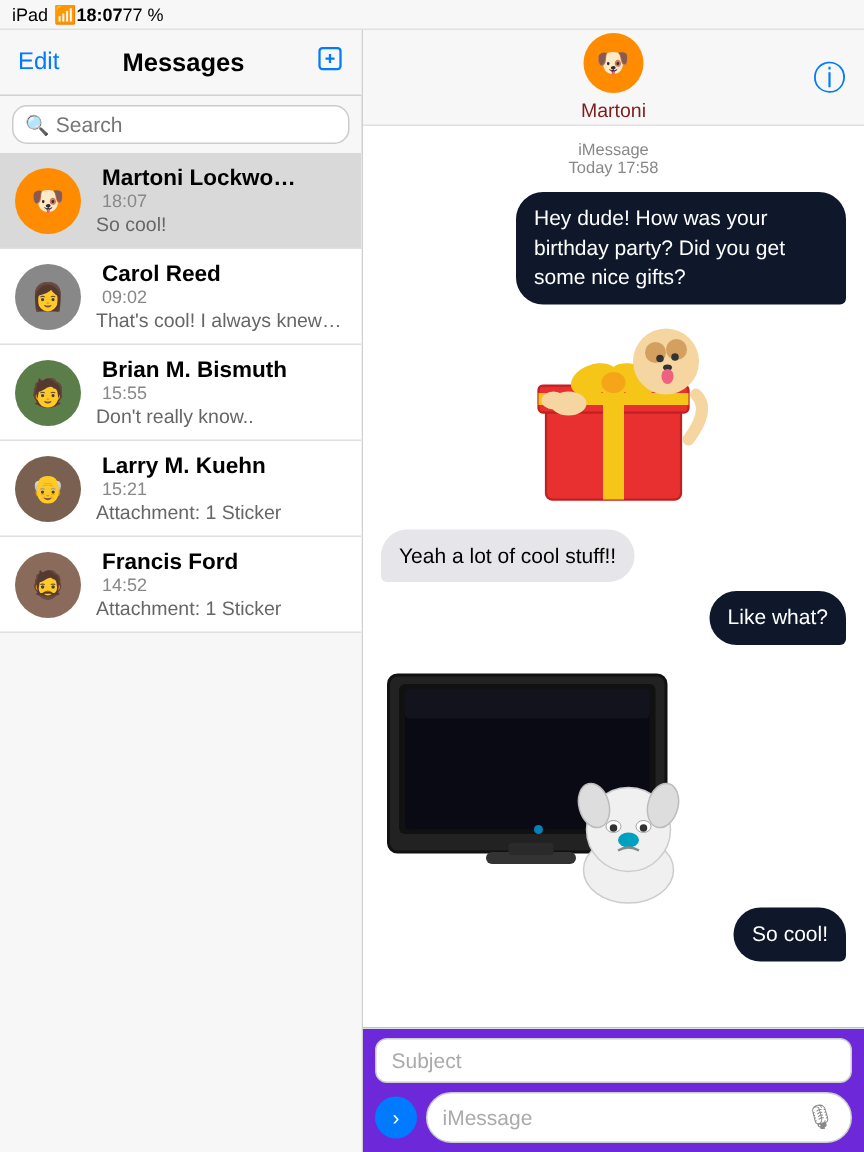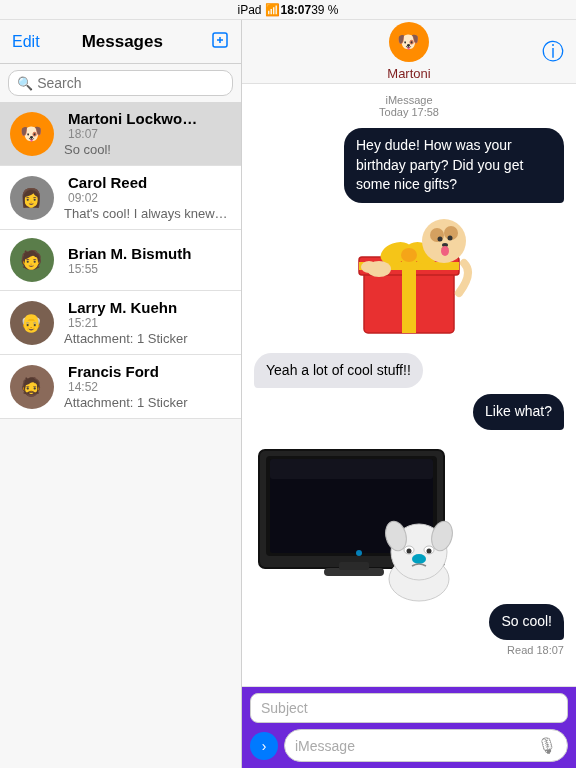--- a/index.html
+++ b/index.html
@@ -12,21 +12,21 @@
       display: flex;
       flex-direction: column;
     }
 
     
     .status-bar {
       height: 20px;
       background: #f7f7f7;
       display: flex;
       align-items: center;
-      justify-content: center;
+      justify-content: flex-start;
       padding: 0 8px;
       font-size: 12px;
       font-weight: 500;
       border-bottom: 1px solid #e0e0e0;
       flex-shrink: 0;
     }
     .status-bar-left { display: flex; align-items: center; gap: 4px; }
     .status-bar-center { font-weight: 600; font-size: 12px; }
     .status-bar-right { display: flex; align-items: center; gap: 4px; }
 
@@ -345,21 +345,21 @@
 </head>
 <body>
 
 <div class="status-bar">
   <div class="status-bar-left">
     <span>iPad</span>
     <span>📶</span>
   </div>
   <div class="status-bar-center">18:07</div>
   <div class="status-bar-right">
-    <span>39 %</span>
+    <span>77 %</span>
   </div>
 </div>
 
 <div class="main-layout">
 
   <div class="left-panel">
     <div class="left-header">
       <button class="edit-btn">Edit</button>
       <span class="left-header-title">Messages</span>
       <button class="compose-btn">
@@ -398,20 +398,21 @@
             <div class="conv-preview">That's cool! I always knew they would make a perfect match.</div>
           </div>
         </div>
         <div class="conv-item">
           <div class="conv-avatar avatar-bb">🧑</div>
           <div class="conv-info">
             <div class="conv-name-row">
               <span class="conv-name">Brian M. Bismuth</span>
               <span class="conv-time">15:55</span>
             </div>
+            <div class="conv-preview">Don't really know..</div>
           </div>
         </div>
         <div class="conv-item">
           <div class="conv-avatar avatar-lk">👴</div>
           <div class="conv-info">
             <div class="conv-name-row">
               <span class="conv-name">Larry M. Kuehn</span>
               <span class="conv-time">15:21</span>
             </div>
             <div class="conv-preview">Attachment: 1 Sticker</div>
@@ -533,21 +534,20 @@
             <ellipse cx="45" cy="45" rx="7" ry="5" fill="#00a0c0"></ellipse>
 
             <path d="M38 52 Q45 48 52 52" stroke="#888" stroke-width="1.5" fill="none"></path>
           </svg>
         </div>
       </div>
 
       <div class="msg-row sent">
         <div class="bubble sent">So cool!</div>
       </div>
-      <div class="read-receipt">Read 18:07</div>
 
     </div>
 
     <div class="chat-input-area">
       <div class="subject-input-wrap">
         <span>Subject</span>
       </div>
       <div class="message-input-row">
         <div class="send-btn-circle">
           <span>›</span>

